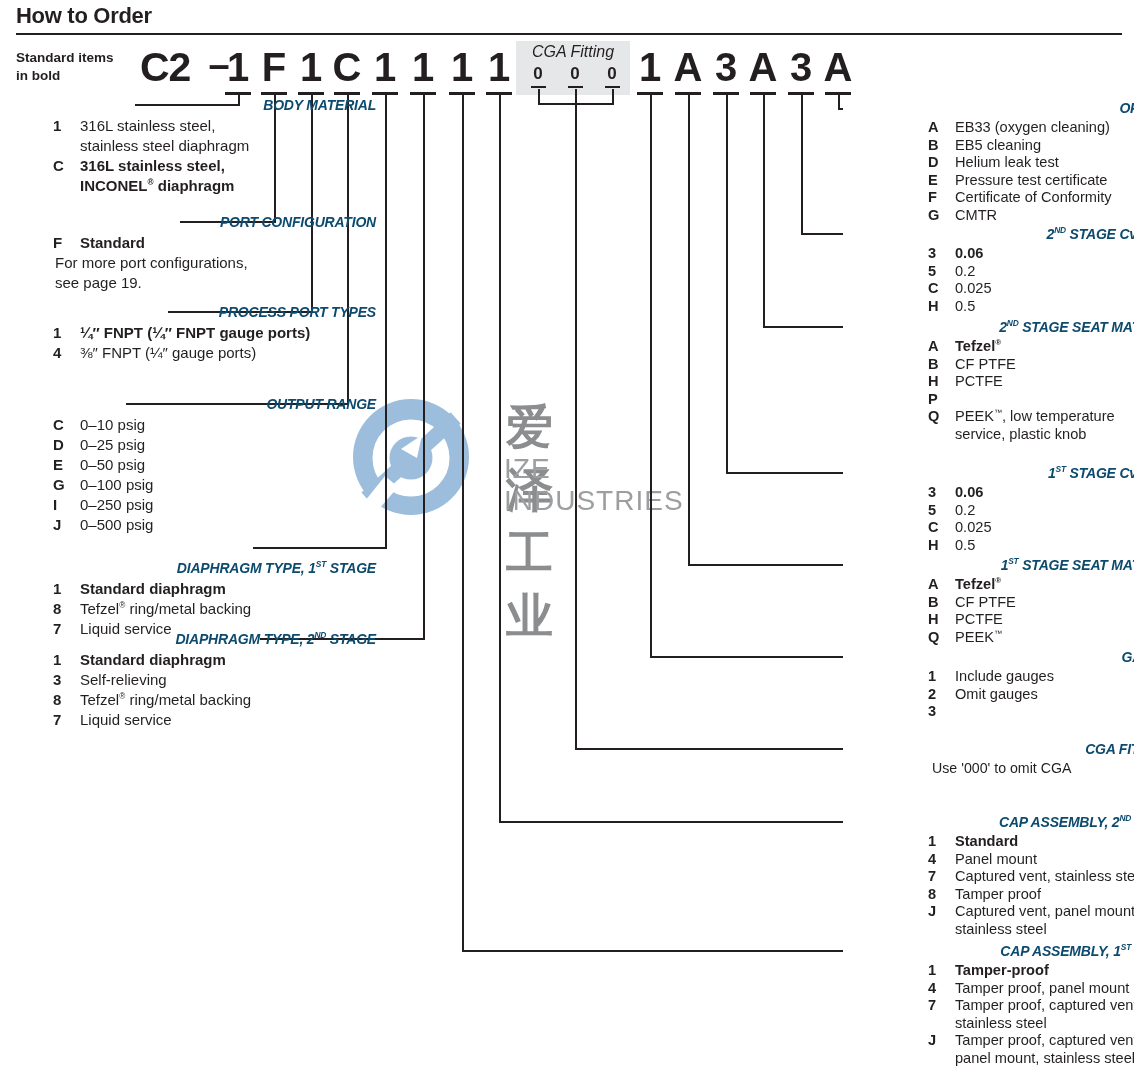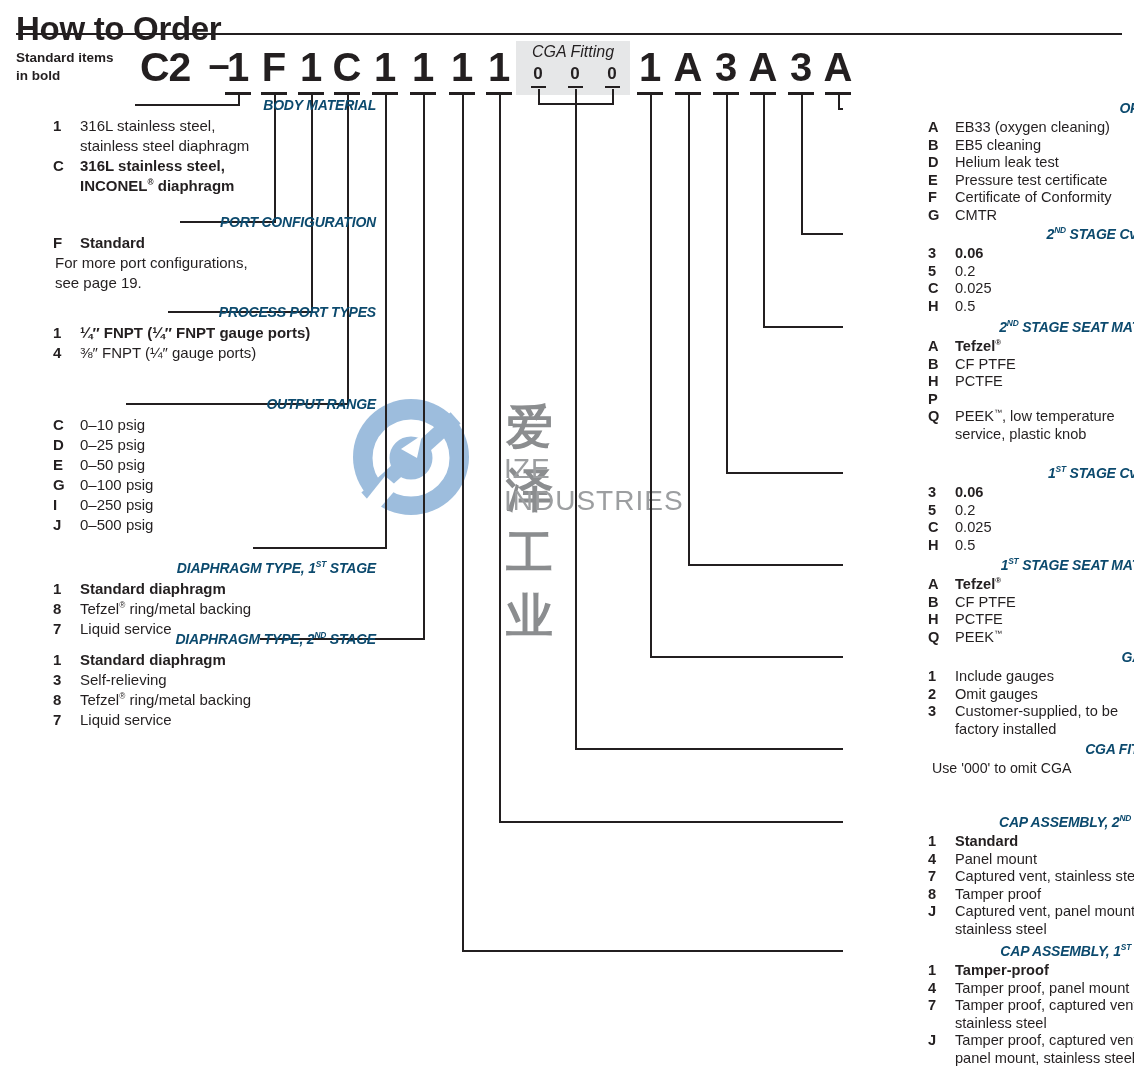--- a/index.html
+++ b/index.html
@@ -1,21 +1,21 @@
 <!DOCTYPE html>
 <html><head>
 <meta charset="utf-8">
 <style>
   html,body{margin:0;padding:0;background:#fff;}
   .canvas{
     position:relative;width:1134px;height:1075px;background:#ffffff;
     font-family:"Liberation Sans",sans-serif;color:#231f20;overflow:hidden;
   }
   
-  .page-title{position:absolute;left:16px;top:10px;font-size:33px;font-weight:bold;letter-spacing:-0.3px;}
+  .page-title{position:absolute;left:16px;top:3px;font-size:22px;font-weight:bold;letter-spacing:-0.3px;}
   .top-rule{position:absolute;left:16px;top:33px;width:1106px;height:2.4px;background:#231f20;}
   .std-note{position:absolute;left:16px;top:49px;font-size:13.5px;font-weight:bold;line-height:18px;white-space:pre-line;}
   
   .code-prefix{position:absolute;left:140px;top:44px;height:46px;line-height:46px;font-size:41px;font-weight:bold;letter-spacing:-1px;}
   .code-dash{position:absolute;left:202px;top:42px;width:34px;height:46px;line-height:46px;font-size:38px;font-weight:bold;text-align:center;}
   .code-char{position:absolute;top:44px;width:36px;height:46px;line-height:46px;font-size:40px;font-weight:bold;text-align:center;}
   .char-underline{position:absolute;top:92px;height:2.6px;width:26px;background:#231f20;}
   
   .cga-box{position:absolute;left:516px;top:41px;width:114px;height:54px;background:#e6e7e8;}
   .cga-label{position:absolute;left:516px;top:43px;width:114px;text-align:center;font-style:italic;font-size:16px;}
@@ -381,22 +381,20 @@
           <div class="item">
             <span class="k">1</span>
             <span class="d">Include gauges</span>
           </div>
           <div class="item">
             <span class="k">2</span>
             <span class="d">Omit gauges</span>
           </div>
           <div class="item">
             <span class="k">3</span>
-            <span class="d">Customer-supplied, to be
-factory installed</span>
           </div>
         </div>
       </div>
       <div class="sec right" style="top: 741px;">
         <div class="sec-title">CGA FITTINGS</div>
         <div class="items"></div>
         <div class="note-line">Use '000' to omit CGA</div>
       </div>
       <div class="sec right" style="top: 814px;">
         <div class="sec-title">CAP ASSEMBLY, 2<sup>ND</sup> STAGE</div>

